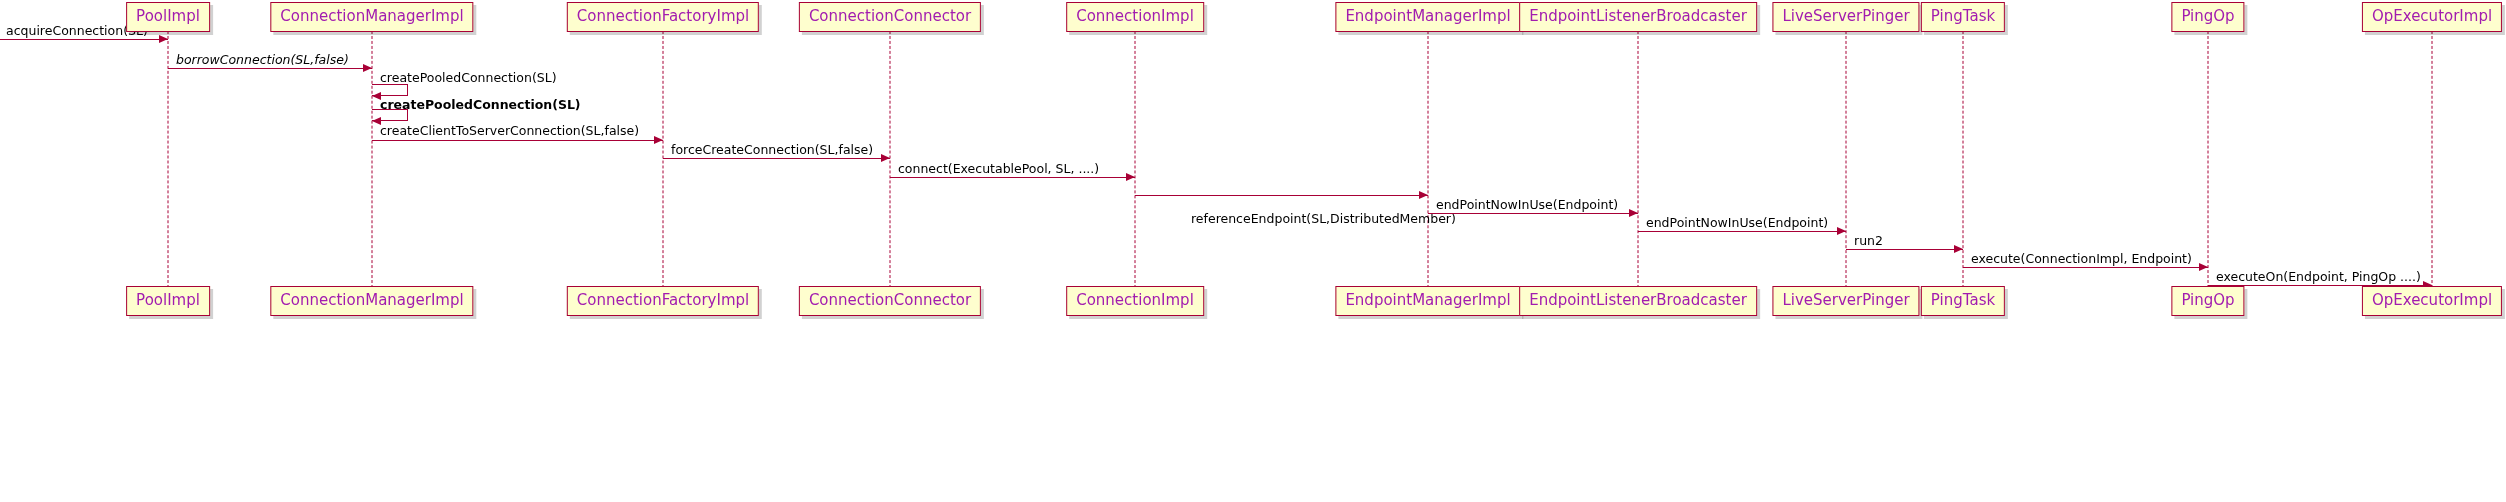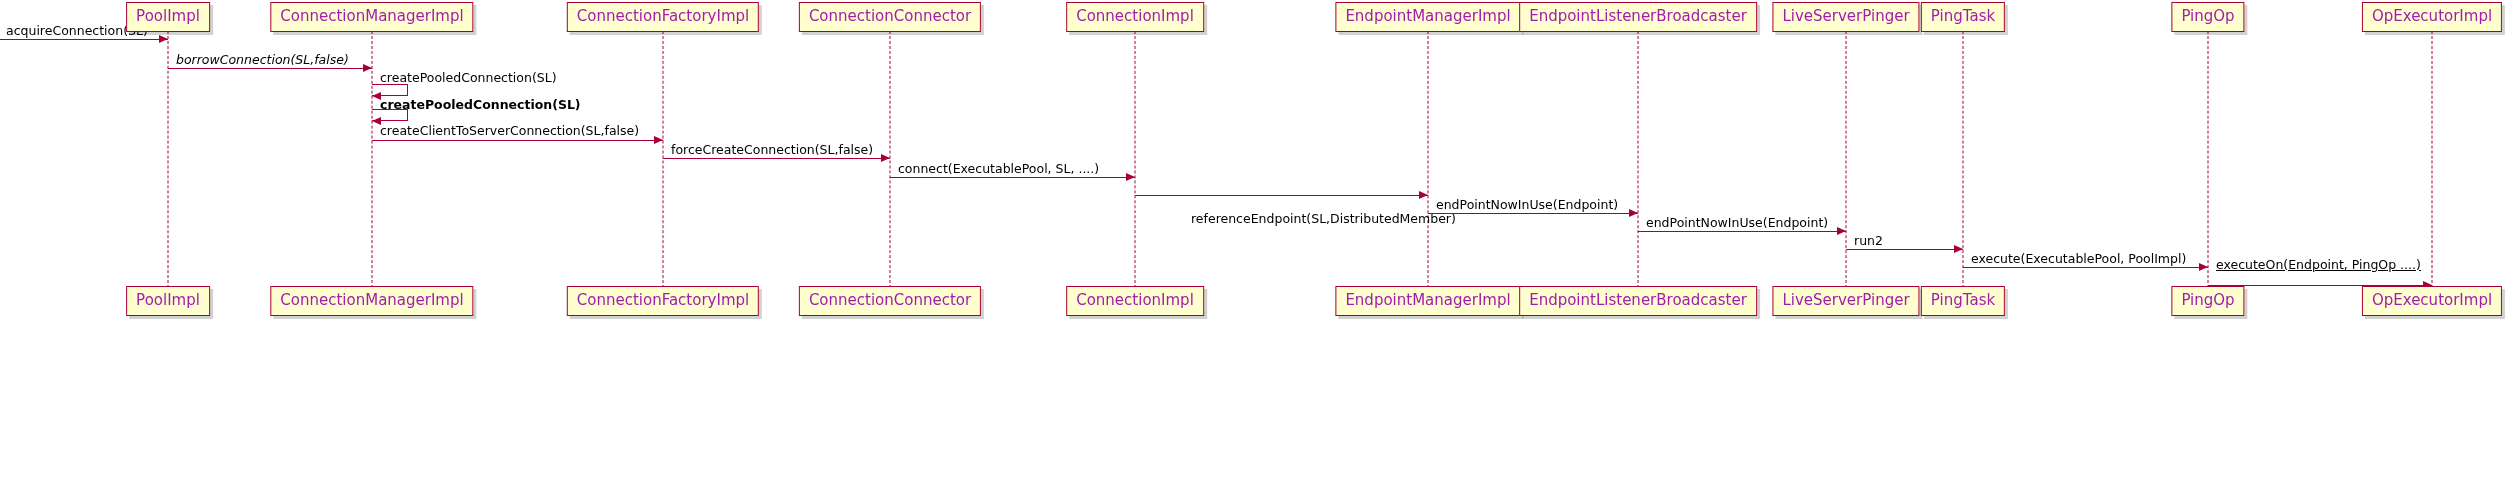--- a/index.html
+++ b/index.html
@@ -125,24 +125,24 @@
       <div class="arrow-head right" style="left: 1629px; top: 209.3px;"></div>
       <div class="msg-label" style="left: 1436px; top: 199px;">endPointNowInUse(Endpoint)</div>
       <div class="msg-line" style="left: 1638px; width: 208px; top: 231px;"></div>
       <div class="arrow-head right" style="left: 1837px; top: 227.3px;"></div>
       <div class="msg-label" style="left: 1646px; top: 217px;">endPointNowInUse(Endpoint)</div>
       <div class="msg-line" style="left: 1846px; width: 117px; top: 249px;"></div>
       <div class="arrow-head right" style="left: 1954px; top: 245.3px;"></div>
       <div class="msg-label" style="left: 1854px; top: 235px;">run2</div>
       <div class="msg-line" style="left: 1963px; width: 245px; top: 267px;"></div>
       <div class="arrow-head right" style="left: 2199px; top: 263.3px;"></div>
-      <div class="msg-label" style="left: 1971px; top: 253px;">execute(ExecutablePool, PoolImpl)</div>
+      <div class="msg-label" style="left: 1971px; top: 253px;">execute(ConnectionImpl, Endpoint)</div>
       <div class="msg-line" style="left: 2208px; width: 224px; top: 285px;"></div>
       <div class="arrow-head right" style="left: 2423px; top: 281.3px;"></div>
-      <div class="msg-label" style="left: 2216px; top: 259px; text-decoration: underline;">executeOn(Endpoint, PingOp ....)</div>
+      <div class="msg-label" style="left: 2216px; top: 271px;">executeOn(Endpoint, PingOp ....)</div>
     </div>
   <div id="participants-top">
       <div class="participant top" style="left: 168px;"><span>PoolImpl</span></div>
       <div class="participant top" style="left: 372px;"><span>ConnectionManagerImpl</span></div>
       <div class="participant top" style="left: 663px;"><span>ConnectionFactoryImpl</span></div>
       <div class="participant top" style="left: 890px;"><span>ConnectionConnector</span></div>
       <div class="participant top" style="left: 1135px;"><span>ConnectionImpl</span></div>
       <div class="participant top" style="left: 1428px;"><span>EndpointManagerImpl</span></div>
       <div class="participant top" style="left: 1638px;"><span>EndpointListenerBroadcaster</span></div>
       <div class="participant top" style="left: 1846px;"><span>LiveServerPinger</span></div>

